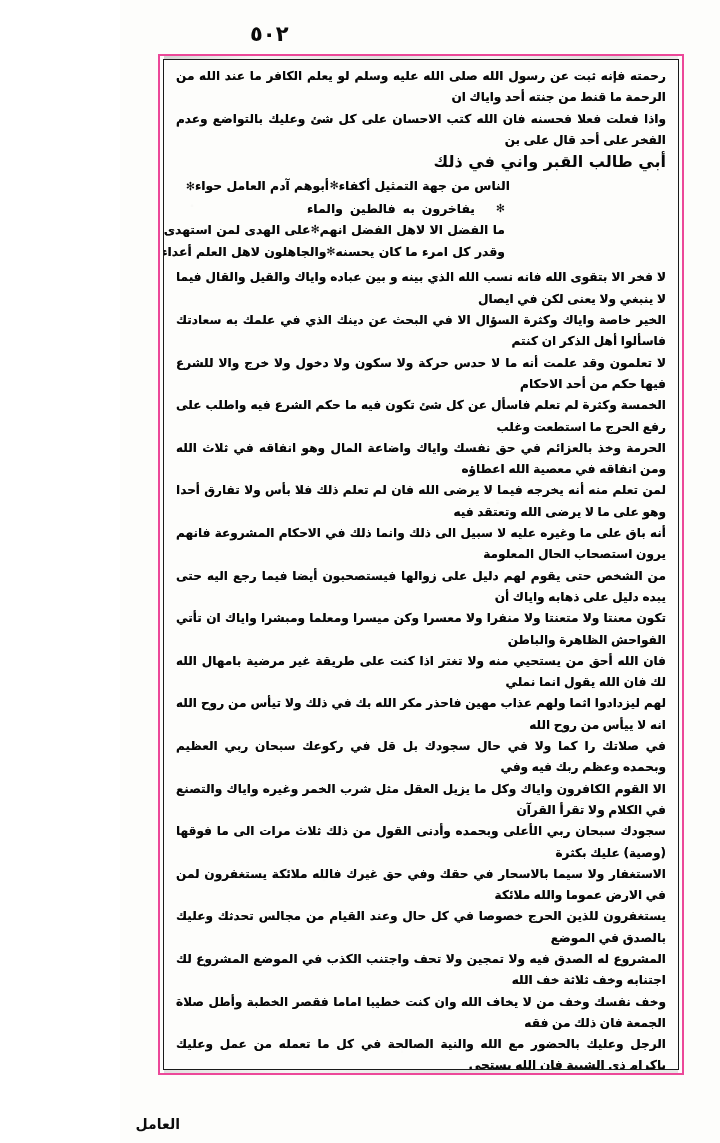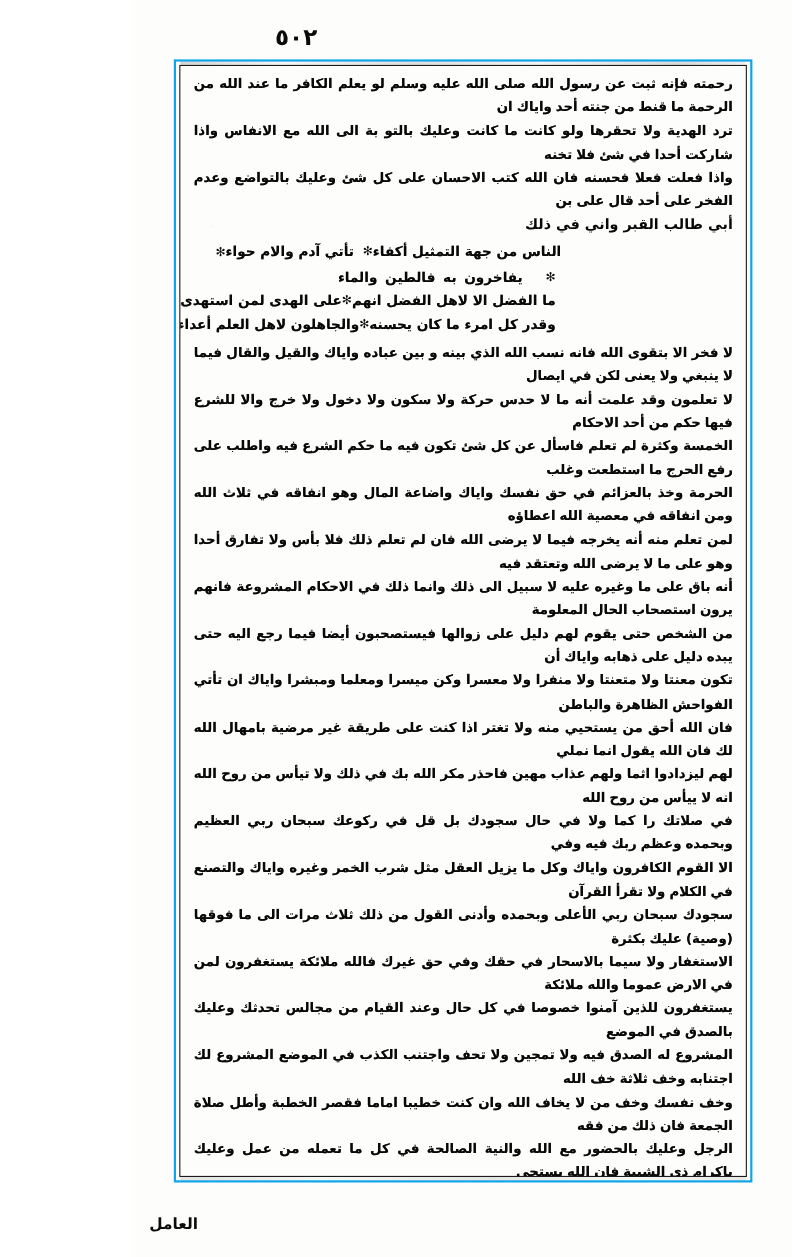--- a/index.html
+++ b/index.html
@@ -59,21 +59,21 @@
     font-family: "DejaVu Sans", sans-serif;
   }
 
   
   .frame {
     position: absolute;
     top: 54px;
     left: 38px;
     right: 36px;
     bottom: 68px;
-    border: 2px solid #0ea5e9;
+    border: 2px solid #ec4899;
     box-sizing: border-box;
     background: transparent;
   }
   .frame-inner {
     position: absolute;
     inset: 3px;
     border: 1px solid #1a1a1a;
     box-sizing: border-box;
     overflow: hidden;
   }
@@ -108,21 +108,21 @@
     margin: 0;
     text-shadow: 0 0 0.35px rgba(0,0,0,0.65);
   }
 
   .para.head {
     margin-bottom: 0;
   }
 
   
   .line-solo {
-    font-size: 13px;
+    font-size: 16px;
     line-height: 21.3px;
     text-align: right;
     margin: 0;
   }
 
   
   .poetry {
     margin: 4px 0 5px 0;
     padding: 0 6px;
   }
@@ -163,21 +163,21 @@
   .verse .tailstar {
     display: inline-block;
     width: 40px;
     text-align: center;
     font-size: 11px;
   }
 
   
   .catchword {
     position: absolute;
-    bottom: 22px;
+    bottom: 10px;
     right: 0;
     left: 0;
     direction: rtl;
     text-align: left;
     padding-right: 0;
     padding-left: 36px;
   }
   .catchword .cw {
     display: inline-block;
     margin-right: 540px;
@@ -228,31 +228,30 @@
 
   <div class="bleed-top"></div>
   <div class="bleed-bottom"></div>
 
   <div class="frame">
     <div class="frame-inner">
       <div class="textcol ar">
 
         <div>
           <div class="para head ar">رحمته فإنه ثبت عن رسول الله صلى الله عليه وسلم لو يعلم الكافر ما عند الله من الرحمة ما قنط من جنته أحد واياك ان</div>
-          <div class="para head ar">ترد الهدية ولا تحقرها ولو كانت ما كانت وعليك بالتو بة الى الله مع الانفاس واذا شاركت أحدا في شئ فلا تخنه</div>
           <div class="para head ar">واذا فعلت فعلا فحسنه  فان الله كتب الاحسان على كل شئ وعليك بالتواضع وعدم الفخر على أحد قال على بن</div>
           <div class="line-solo ar">أبي طالب القبر واني في ذلك</div>
         </div>
 
         <div class="poetry">
 
           <div class="verse v1">
             <span class="hemi a ar">الناس من جهة التمثيل أكفاء</span>
             <span class="sep">✻</span>
-            <span class="hemi b ar">تأتي آدم والام حواء</span>
+            <span class="hemi b ar">أبوهم آدم العامل حواء</span>
             <span class="tailstar">✻</span>
           </div>
 
           <div class="verse v2">
             <span class="sep">✻</span>
             <span class="hemi b ar">يفاخرون به فالطين والماء</span>
             <span class="tailstar"></span>
           </div>
 
           <div class="verse v3">
@@ -266,34 +265,35 @@
             <span class="hemi a ar">وقدر كل امرء ما كان يحسنه</span>
             <span class="sep">✻</span>
             <span class="hemi b ar">والجاهلون لاهل العلم أعداء</span>
             <span class="tailstar"></span>
           </div>
 
         </div>
 
         <div>
           <div class="para ar">لا فخر الا بتقوى الله  فانه نسب الله الذي بينه و بين عباده واياك والقيل والقال فيما لا ينبغي ولا يعنى لكن  في ايصال</div>
+          <div class="para ar">الخير خاصة واياك وكثرة السؤال الا في البحث عن دينك الذي في علمك به سعادتك فاسألوا أهل الذكر ان كنتم</div>
           <div class="para ar">لا تعلمون  وقد علمت أنه ما لا حدس حركة ولا سكون ولا دخول ولا خرج والا للشرع فيها حكم من أحد الاحكام</div>
           <div class="para ar">الخمسة وكثرة لم تعلم فاسأل عن كل شئ تكون فيه ما حكم الشرع فيه واطلب على رفع الحرج ما استطعت وغلب</div>
           <div class="para ar">الحرمة وخذ بالعزائم في حق نفسك واياك واضاعة المال وهو انفاقه في ثلاث الله ومن انفاقه في معصية الله اعطاؤه</div>
           <div class="para ar">لمن تعلم منه أنه يخرجه فيما لا يرضى الله  فان لم تعلم ذلك فلا بأس ولا تفارق أحدا وهو على ما لا يرضى الله وتعتقد فيه</div>
           <div class="para ar">أنه باق على ما وغيره عليه لا سبيل الى ذلك وانما ذلك في الاحكام المشروعة فانهم يرون استصحاب الحال المعلومة</div>
           <div class="para ar">من الشخص حتى يقوم لهم دليل على زوالها فيستصحبون أيضا فيما رجع اليه حتى يبده دليل على ذهابه واياك أن</div>
           <div class="para ar">تكون معنتا ولا متعنتا ولا منفرا ولا معسرا وكن ميسرا ومعلما ومبشرا واياك ان تأتي الفواحش الظاهرة والباطن</div>
           <div class="para ar">فان الله أحق من يستحيي منه ولا تغتر اذا كنت على طريقة غير مرضية بامهال الله لك فان الله يقول انما نملي</div>
           <div class="para ar">لهم ليزدادوا اثما ولهم عذاب مهين فاحذر مكر الله بك في ذلك ولا تيأس من روح الله انه لا ييأس من روح الله</div>
           <div class="para ar">في صلاتك را كما ولا في حال سجودك بل قل في ركوعك سبحان ربي العظيم وبحمده وعظم ربك فيه  وفي</div>
           <div class="para ar">الا القوم الكافرون واياك وكل ما يزيل العقل مثل شرب الخمر وغيره واياك والتصنع في الكلام ولا تقرأ القرآن</div>
           <div class="para ar">سجودك سبحان ربي الأعلى وبحمده وأدنى القول من ذلك ثلاث مرات الى ما فوقها (وصية) عليك بكثرة</div>
           <div class="para ar">الاستغفار ولا سيما بالاسحار في حقك وفي حق غيرك فالله ملائكة يستغفرون لمن في الارض عموما والله ملائكة</div>
-          <div class="para ar">يستغفرون للذين آمنوا خصوصا  في كل حال وعند القيام من مجالس تحدثك وعليك بالصدق  في الموضع</div>
+          <div class="para ar">يستغفرون للذين الحرج خصوصا  في كل حال وعند القيام من مجالس تحدثك وعليك بالصدق  في الموضع</div>
           <div class="para ar">المشروع له الصدق فيه ولا تمجين ولا تحف  واجتنب الكذب في الموضع المشروع لك اجتنابه وخف ثلاثة خف الله</div>
           <div class="para ar">وخف نفسك وخف من لا يخاف الله وان كنت خطيبا اماما فقصر الخطبة وأطل صلاة الجمعة  فان ذلك من فقه</div>
           <div class="para ar">الرجل وعليك بالحضور مع الله والنية الصالحة في كل ما تعمله من عمل وعليك باكرام ذي الشيبة  فان الله يستحي</div>
 
           <div class="para ar"></div>
         </div>
 
       </div>
     </div>
   </div>

